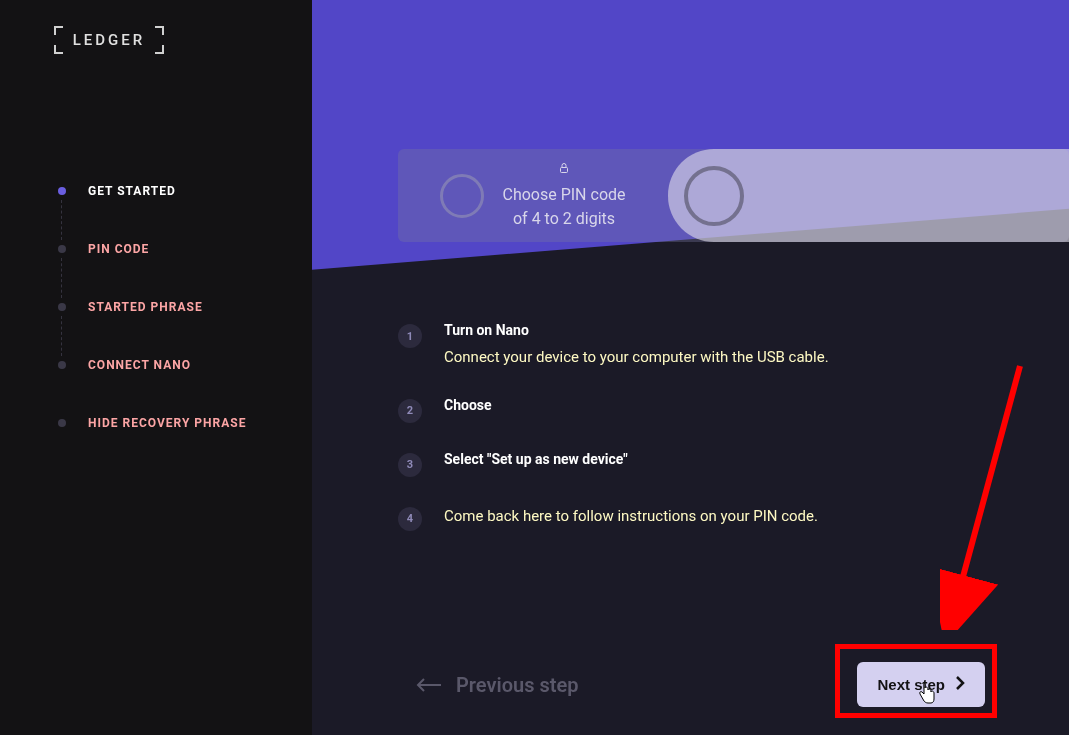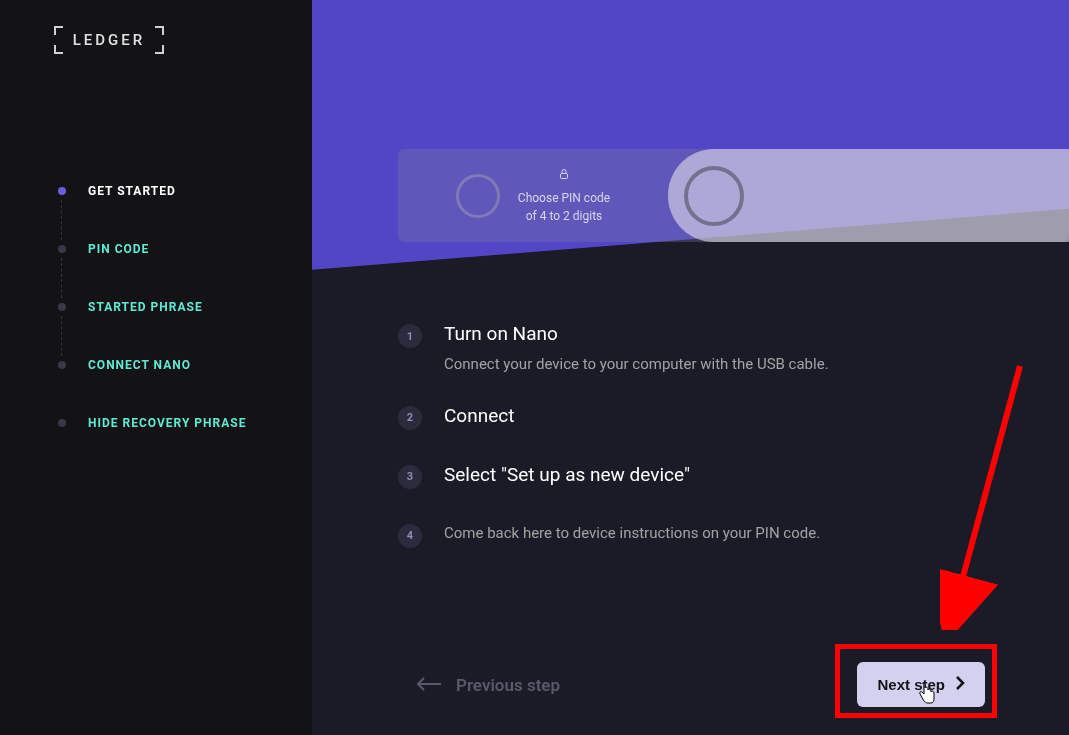--- a/index.html
+++ b/index.html
@@ -51,21 +51,21 @@
       border-radius: 50%;
       background: #3a3847;
       margin-right: 22px;
       flex-shrink: 0;
     }
     .nav-item.active .nav-dot { background: #6a5ee0; }
     .nav-label {
       font-size: 12px;
       font-weight: 700;
       letter-spacing: 1px;
-      color: #5eead4;
+      color: #fca5a5;
     }
     .nav-item.active .nav-label { color: #ffffff; }
     .nav-line {
       position: absolute;
       left: 3px;
       top: 38px;
       width: 0;
       height: 40px;
       border-left: 1px dashed #35333f;
     }
@@ -106,21 +106,21 @@
     }
     .dcircle {
       width: 44px; height: 44px;
       border-radius: 50%;
       border: 3px solid rgba(160,160,180,0.5);
       flex-shrink: 0;
     }
     .dtext {
       text-align: center;
       color: #d8d6ea;
-      font-size: 12px;
+      font-size: 16px;
       line-height: 1.5;
     }
     .dtext .lock {
       display: block;
       margin: 0 auto 4px;
       font-size: 12px;
     }
     .device-body {
       flex: 1;
       height: 100%;
@@ -155,45 +155,45 @@
       font-size: 11px;
       font-weight: 700;
       display: flex;
       align-items: center;
       justify-content: center;
       flex-shrink: 0;
       margin-top: 2px;
     }
     .step-title {
       color: #ffffff;
-      font-size: 19px;
-      font-weight: 400;
+      font-size: 14px;
+      font-weight: 700;
       margin-bottom: 8px;
     }
     .step-desc {
-      color: #a3a3a3;
+      color: #fef9c3;
       font-size: 15px;
       line-height: 1.5;
     }
 
     .footer-nav {
       position: absolute;
       bottom: 28px;
       left: 104px;
       right: 84px;
       display: flex;
       justify-content: space-between;
       align-items: center;
     }
     .prev {
       display: flex;
       align-items: center;
       gap: 14px;
       color: #5a586a;
-      font-size: 17px;
+      font-size: 20px;
       font-weight: 600;
       cursor: pointer;
     }
     .next {
       background: #d4d0f0;
       color: #131214;
       border-radius: 6px;
       padding: 14px 20px;
       font-size: 15px;
       font-weight: 700;
@@ -287,33 +287,33 @@
     <div class="step">
       <div class="step-num">1</div>
       <div>
         <div class="step-title">Turn on Nano</div>
         <div class="step-desc">Connect your device to your computer with the USB cable.</div>
       </div>
     </div>
     <div class="step">
       <div class="step-num">2</div>
       <div>
-        <div class="step-title">Connect</div>
+        <div class="step-title">Choose</div>
       </div>
     </div>
     <div class="step">
       <div class="step-num">3</div>
       <div>
         <div class="step-title">Select "Set up as new device"</div>
       </div>
     </div>
     <div class="step">
       <div class="step-num">4</div>
       <div>
-        <div class="step-desc">Come back here to device instructions on your PIN code.</div>
+        <div class="step-desc">Come back here to follow instructions on your PIN code.</div>
       </div>
     </div>
   </div>
 
   <div class="footer-nav">
     <div class="prev">
       <span>
         <svg width="26" height="14" viewBox="0 0 26 14" fill="none" stroke="#5a586a" stroke-width="2">
             <line x1="25" y1="7" x2="2" y2="7"></line>
             <polyline points="8,1 2,7 8,13"></polyline>

